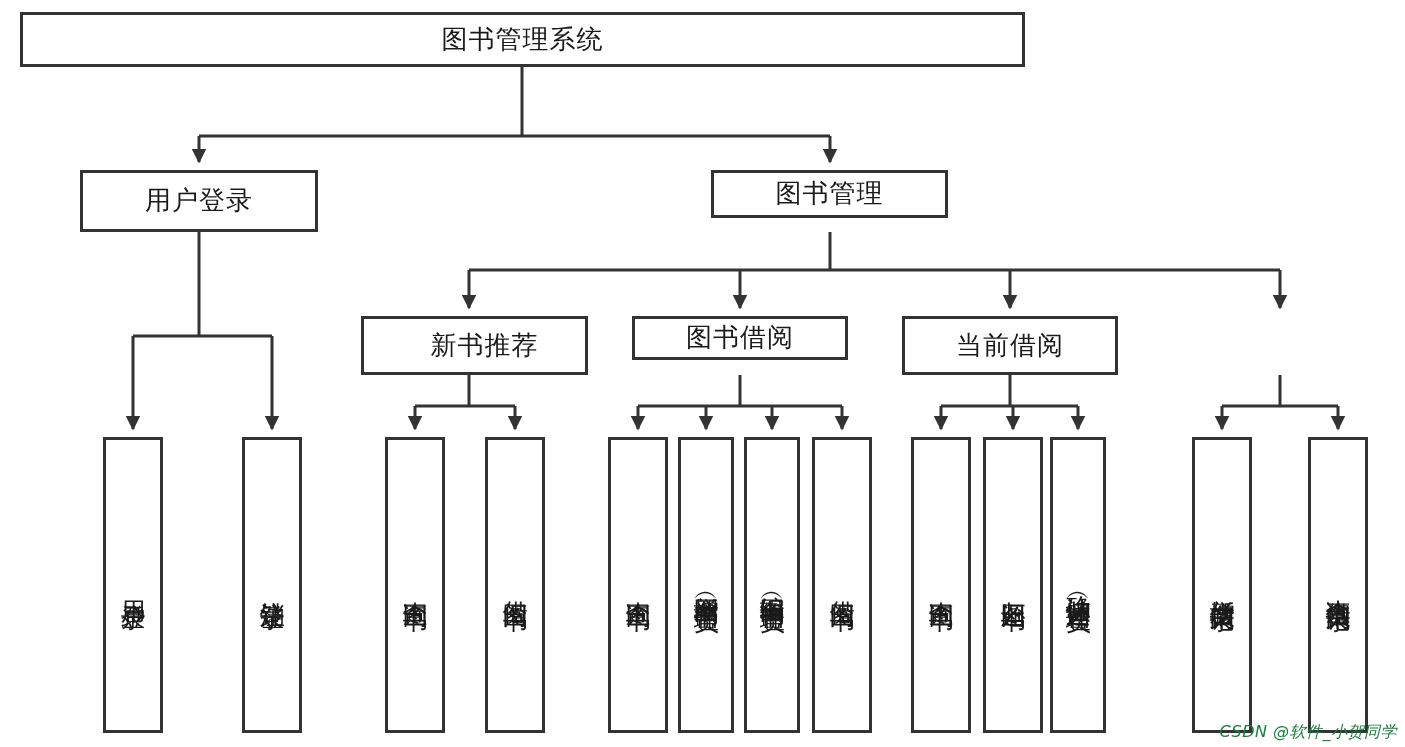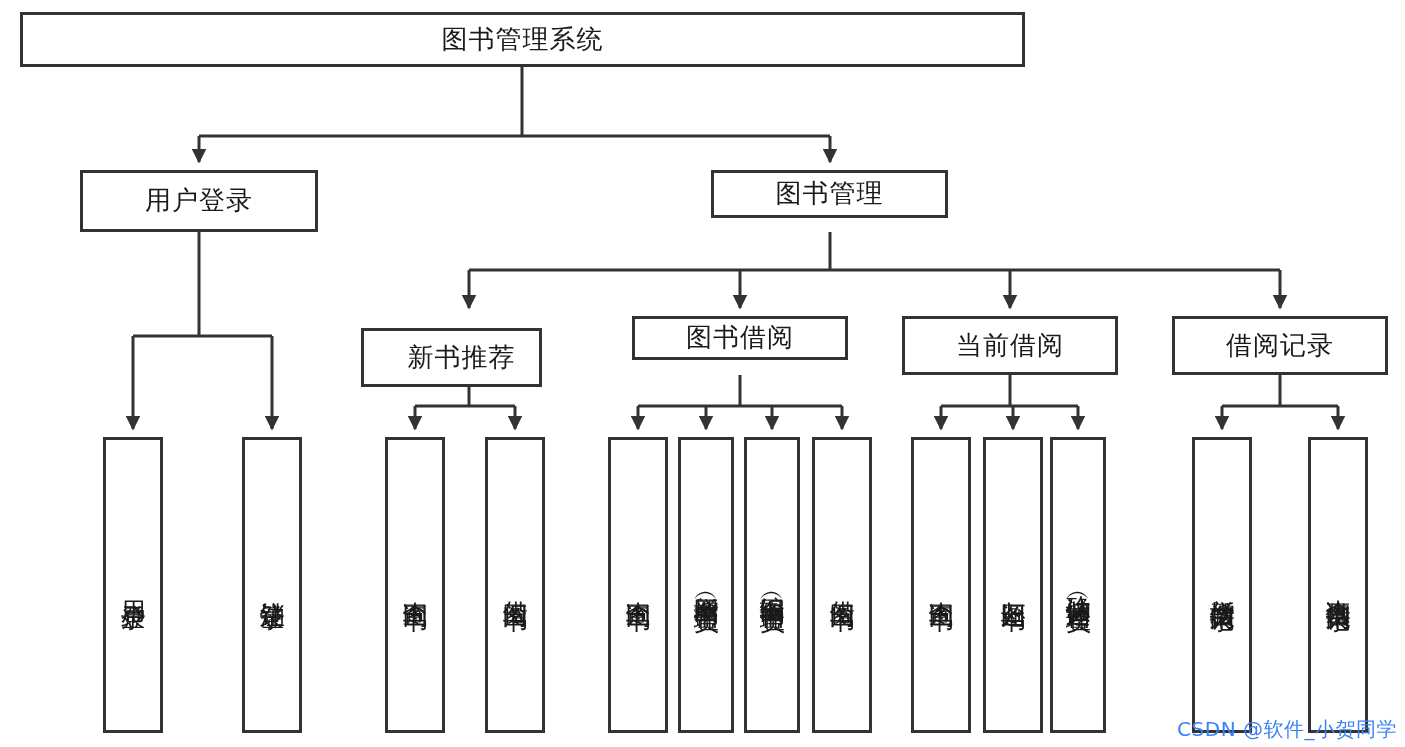--- a/index.html
+++ b/index.html
@@ -49,25 +49,26 @@
     text-orientation: upright;
     font-size: 25px;
     line-height: 1.18;
     letter-spacing: 2px;
     white-space: nowrap;
   }
   #watermark {
     position: absolute;
     right: 8px;
     bottom: 4px;
-    font-size: 20px;
-    color: #3b82f6;
+    font-size: 16px;
+    color: #15803d;
     letter-spacing: 0.5px;
     white-space: nowrap;
     font-family: "DejaVu Sans", "Liberation Sans", sans-serif;
+    font-style: italic;
   }
 </style>
 </head>
 <body>
 
 <div id="canvas">
 
   <svg id="edges" viewBox="0 0 1405 747" width="1405" height="747" xmlns="http://www.w3.org/2000/svg">
     <defs>
       <marker id="arrow" viewBox="0 0 10 10" refX="9" refY="5" markerWidth="5" markerHeight="5" orient="auto-start-reverse">
@@ -134,31 +135,28 @@
     <span class="label">图书管理系统</span>
   </div>
 
   <div class="node horiz" id="node-l2-0" style="left: 80px; top: 170px; width: 238px; height: 62px;">
     <span class="label">用户登录</span>
   </div>
   <div class="node horiz" id="node-l2-1" style="left: 711px; top: 170px; width: 237px; height: 48px;">
     <span class="label">图书管理</span>
   </div>
 
-  <div class="node horiz" id="node-l3-0" style="left: 361px; top: 328px; width: 181px; height: 59px; padding-left: 20px;">
+  <div class="node horiz" id="node-l3-0" style="left: 361px; top: 316px; width: 227px; height: 59px; padding-left: 20px;">
     <span class="label">新书推荐</span>
   </div>
   <div class="node horiz" id="node-l3-1" style="left: 632px; top: 316px; width: 216px; height: 44px;">
     <span class="label">图书借阅</span>
   </div>
   <div class="node horiz" id="node-l3-2" style="left: 902px; top: 316px; width: 216px; height: 59px;">
     <span class="label">当前借阅</span>
-  </div>
-  <div class="node horiz" id="node-l3-3" style="left: 1172px; top: 316px; width: 216px; height: 59px;">
-    <span class="label">借阅记录</span>
   </div>
 
   <div class="node leaf" id="node-leaf-0" style="left: 103px; top: 437px; width: 60px; height: 296px;">
     <span class="label">用户登录</span>
   </div>
   <div class="node leaf" id="node-leaf-1" style="left: 242px; top: 437px; width: 60px; height: 296px;">
     <span class="label">注销登录</span>
   </div>
   <div class="node leaf" id="node-leaf-2" style="left: 385px; top: 437px; width: 60px; height: 296px;">
     <span class="label">查询图书</span>

